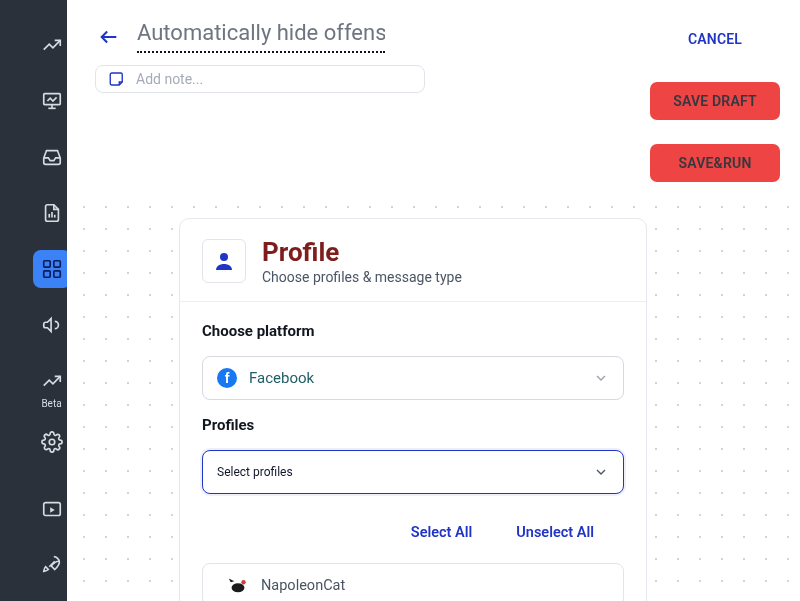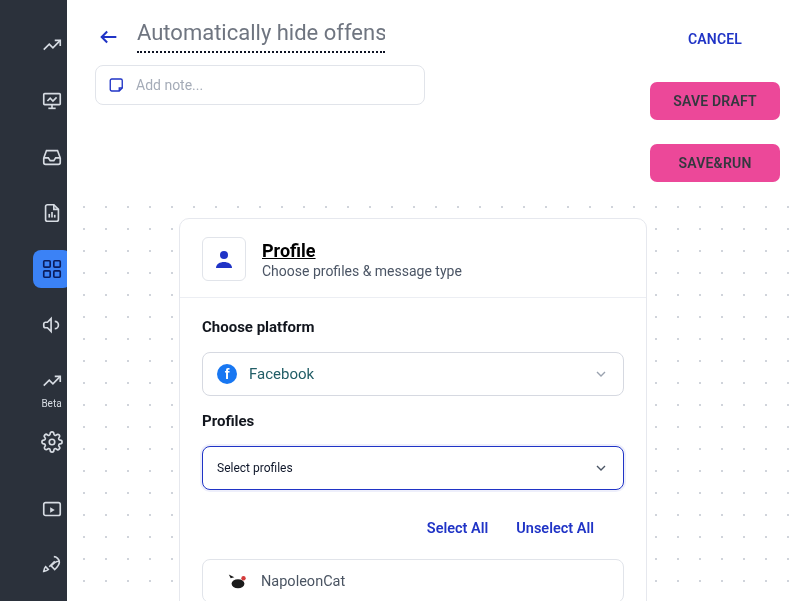--- a/index.html
+++ b/index.html
@@ -64,38 +64,38 @@
   .back-btn svg { width: 22px; height: 22px; stroke: #2034c6; stroke-width: 2.2; fill: none; }
   .title-wrap { position: relative; width: 248px; overflow: hidden; }
   .title-text { font-size: 22px; color:#6f7580; white-space: nowrap; }
   .title-underline {
     margin-top: 6px;
     border-bottom: 2px dotted #0e1324;
     width: 100%;
   }
   .note-row { margin-left: 0; }
   .note-input {
-    width: 330px; height: 40px;
+    width: 330px; height: 28px;
     border: 1px solid #e1e4ea; border-radius: 8px;
     display:flex; align-items:center; gap: 10px;
     padding: 0 12px;
     background: #fff;
   }
   .note-input svg { width: 18px; height: 18px; stroke: #2034c6; fill:none; stroke-width: 1.8;}
   .note-placeholder { color:#a5acb8; font-size: 14px; }
 
   .actions { display:flex; flex-direction:column; gap: 24px; align-items:flex-end; }
   .btn {
     min-width: 130px; height: 38px; padding: 0 18px;
     border-radius: 7px; font-size: 14px; font-weight:600;
     border:none; cursor:pointer; letter-spacing: .2px;
     display:flex; align-items:center; justify-content:center;
   }
   .btn-cancel { background: #fff; color:#2034c6; }
-  .btn-gray { background: #ec4899; color:#34383f; }
+  .btn-gray { background: #ef4444; color:#34383f; }
 
   
   .card {
     position: relative;
     z-index: 2;
     width: 468px;
     margin: 24px 0 0 112px;
     background:#fff;
     border: 1px solid #e6e8ee;
     border-radius: 10px;
@@ -104,21 +104,21 @@
   .card-header {
     display:flex; align-items:center; gap: 16px;
     padding: 18px 22px 16px 22px;
     border-bottom: 1px solid #eceef3;
   }
   .avatar-box {
     width: 44px; height: 44px; border:1px solid #e1e4ea; border-radius:6px;
     display:flex; align-items:center; justify-content:center;
   }
   .avatar-box svg { width: 24px; height: 24px; fill:#2034c6; }
-  .card-title { font-size: 18px; font-weight: 700; color:#000000;text-decoration:underline; }
+  .card-title { font-size: 26px; font-weight: 700; color:#7f1d1d; }
   .card-sub { font-size: 14px; color:#4b5565; margin-top:2px; }
 
   .card-body { padding: 20px 22px 18px 22px; display:flex; flex-direction:column; gap: 16px; }
   .label { font-size: 15px; font-weight: 700; color:#12161e; }
 
   .select {
     height: 44px; border:1px solid #d6d9e1; border-radius:8px;
     display:flex; align-items:center; justify-content:space-between;
     padding: 0 14px; cursor:pointer; background:#fff;
   }
@@ -133,21 +133,21 @@
 
   
   .dropdown {
     position: relative;
     margin: -4px -22px 0 -22px;
     border-top: none;
     background:#fff;
     border-radius: 0 0 10px 10px;
     padding: 18px 22px 22px 22px;
   }
-  .dd-actions { display:flex; justify-content:flex-end; gap: 28px; margin-right: 30px; }
+  .dd-actions { display:flex; justify-content:flex-end; gap: 44px; margin-right: 30px; }
   .link-btn { color:#2034c6; font-weight:600; font-size:14.5px; cursor:pointer; }
   .option {
     margin-top: 22px;
     border:1px solid #e1e4ea; border-radius:8px;
     height: 44px;
     display:flex; align-items:center; gap: 12px;
     padding: 0 24px;
     cursor:pointer;
   }
   .cat-icon { width:22px; height:18px; position:relative; }

